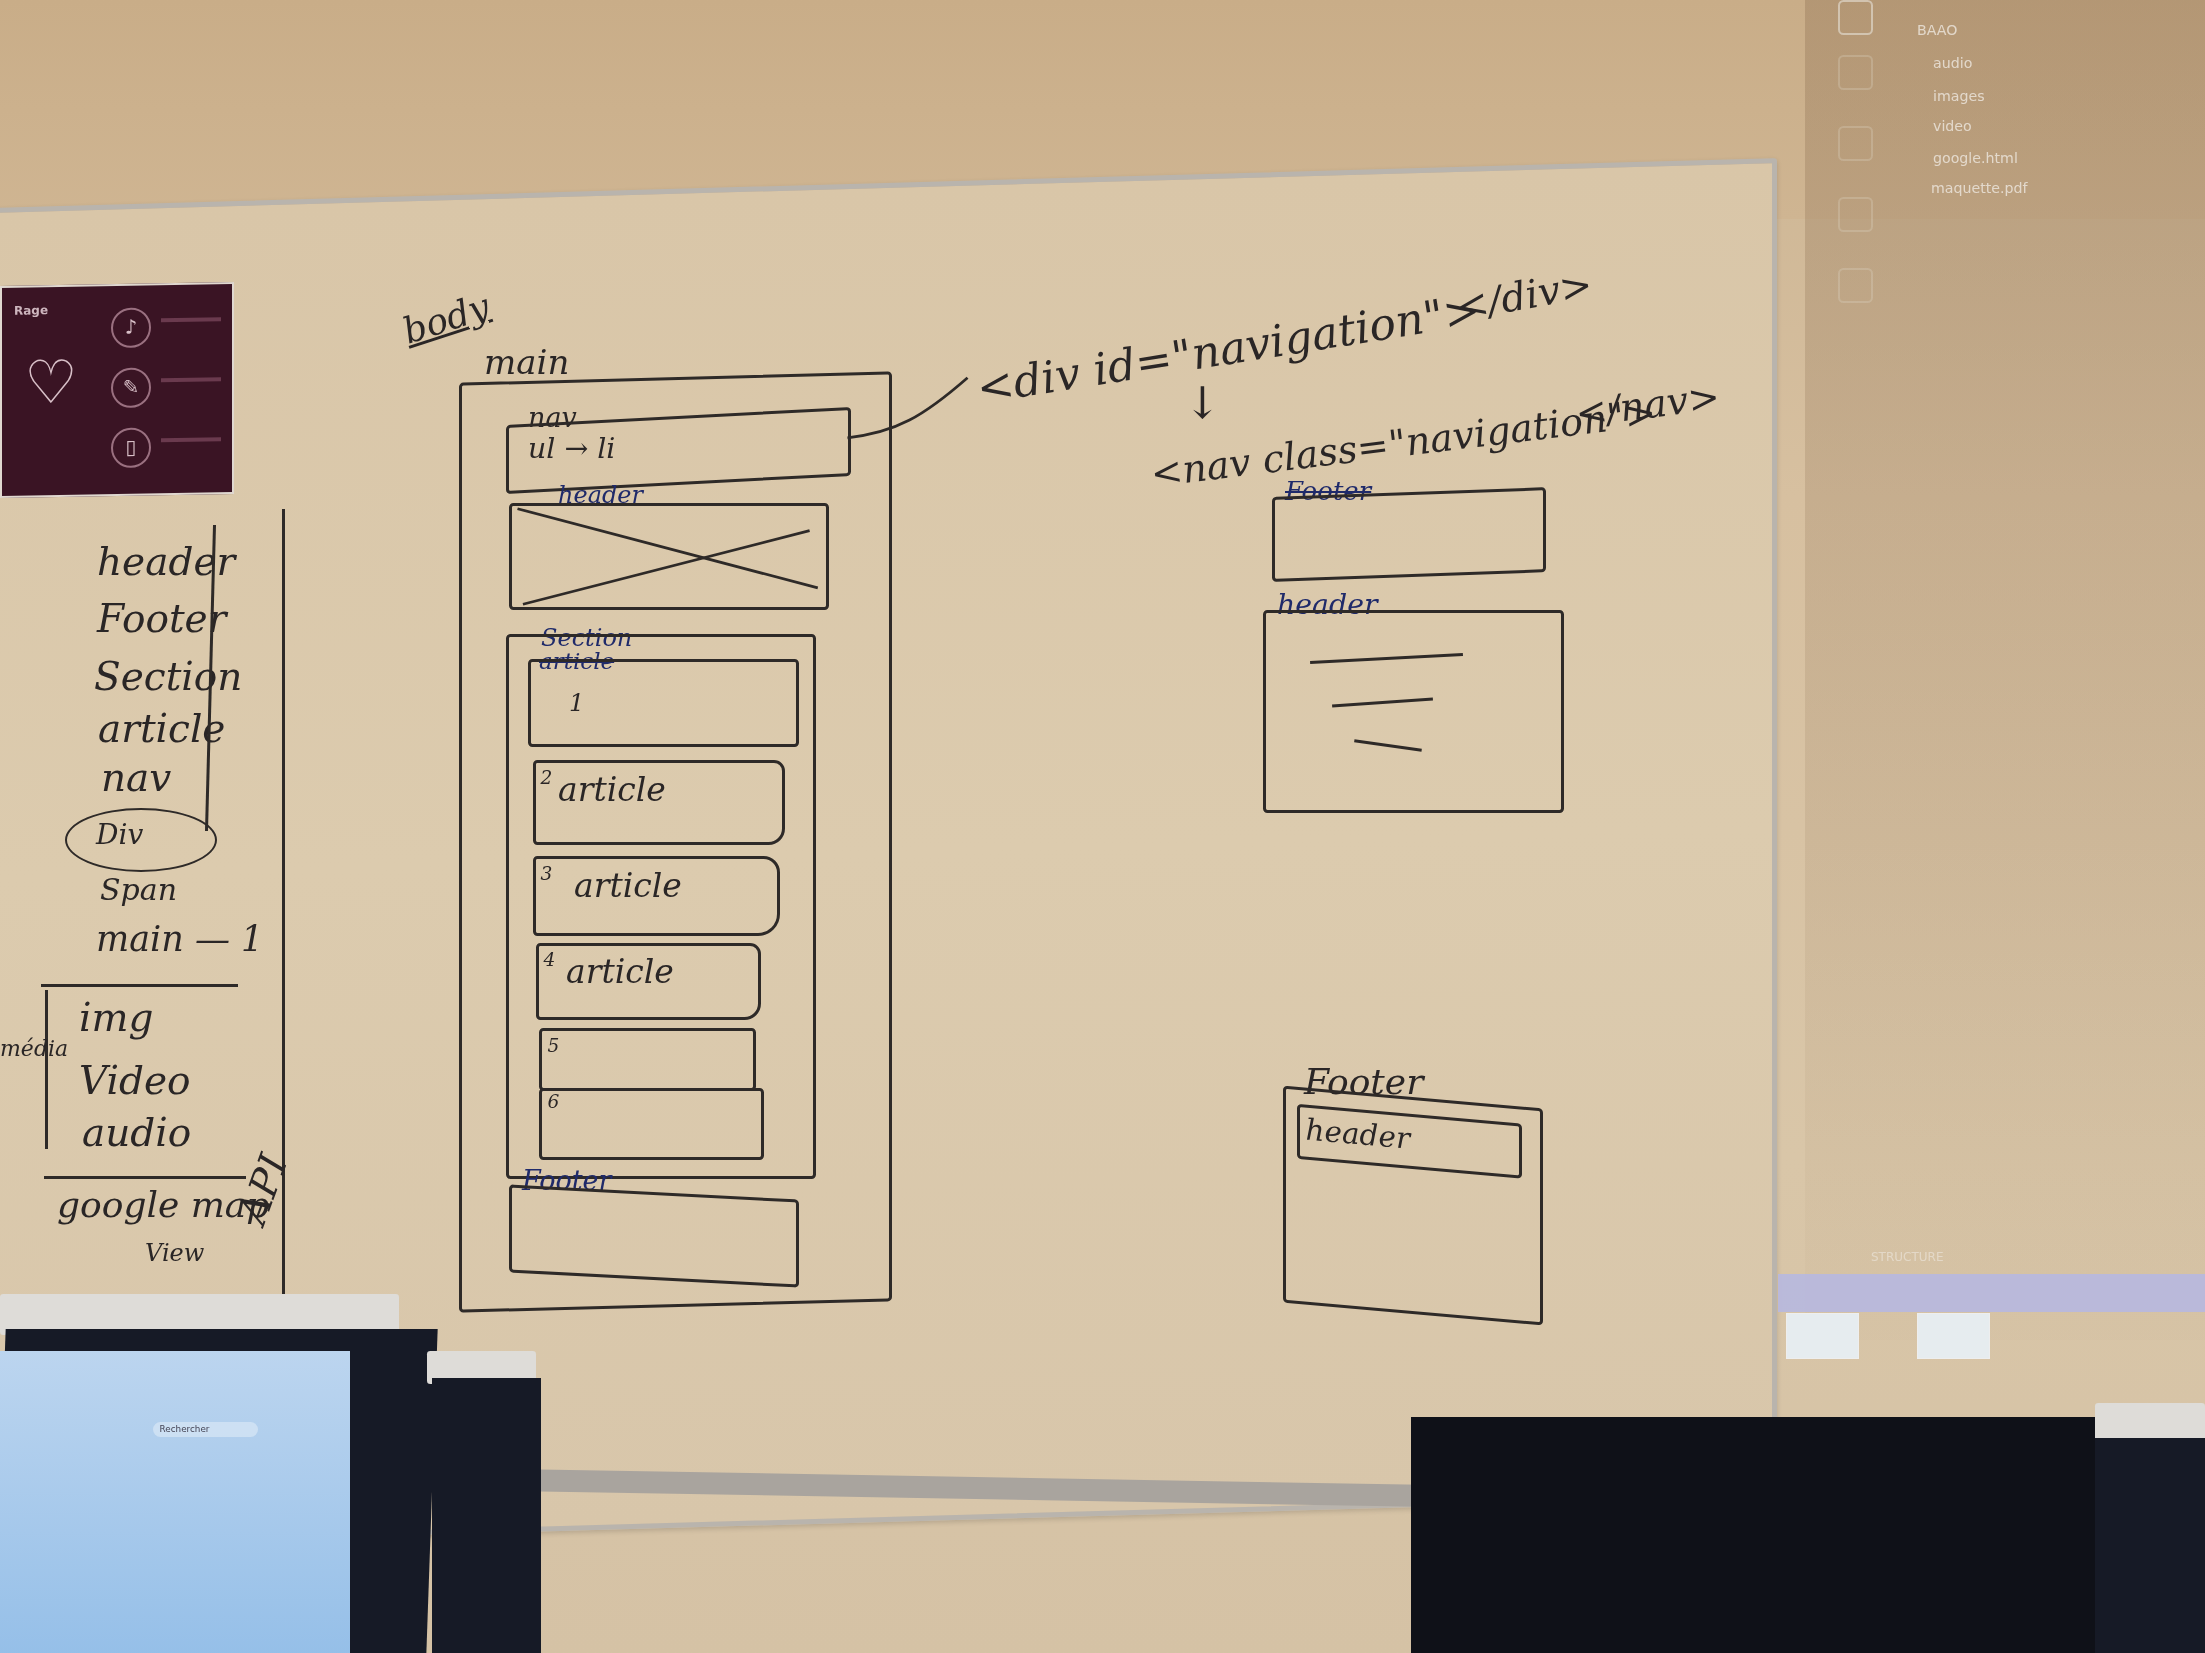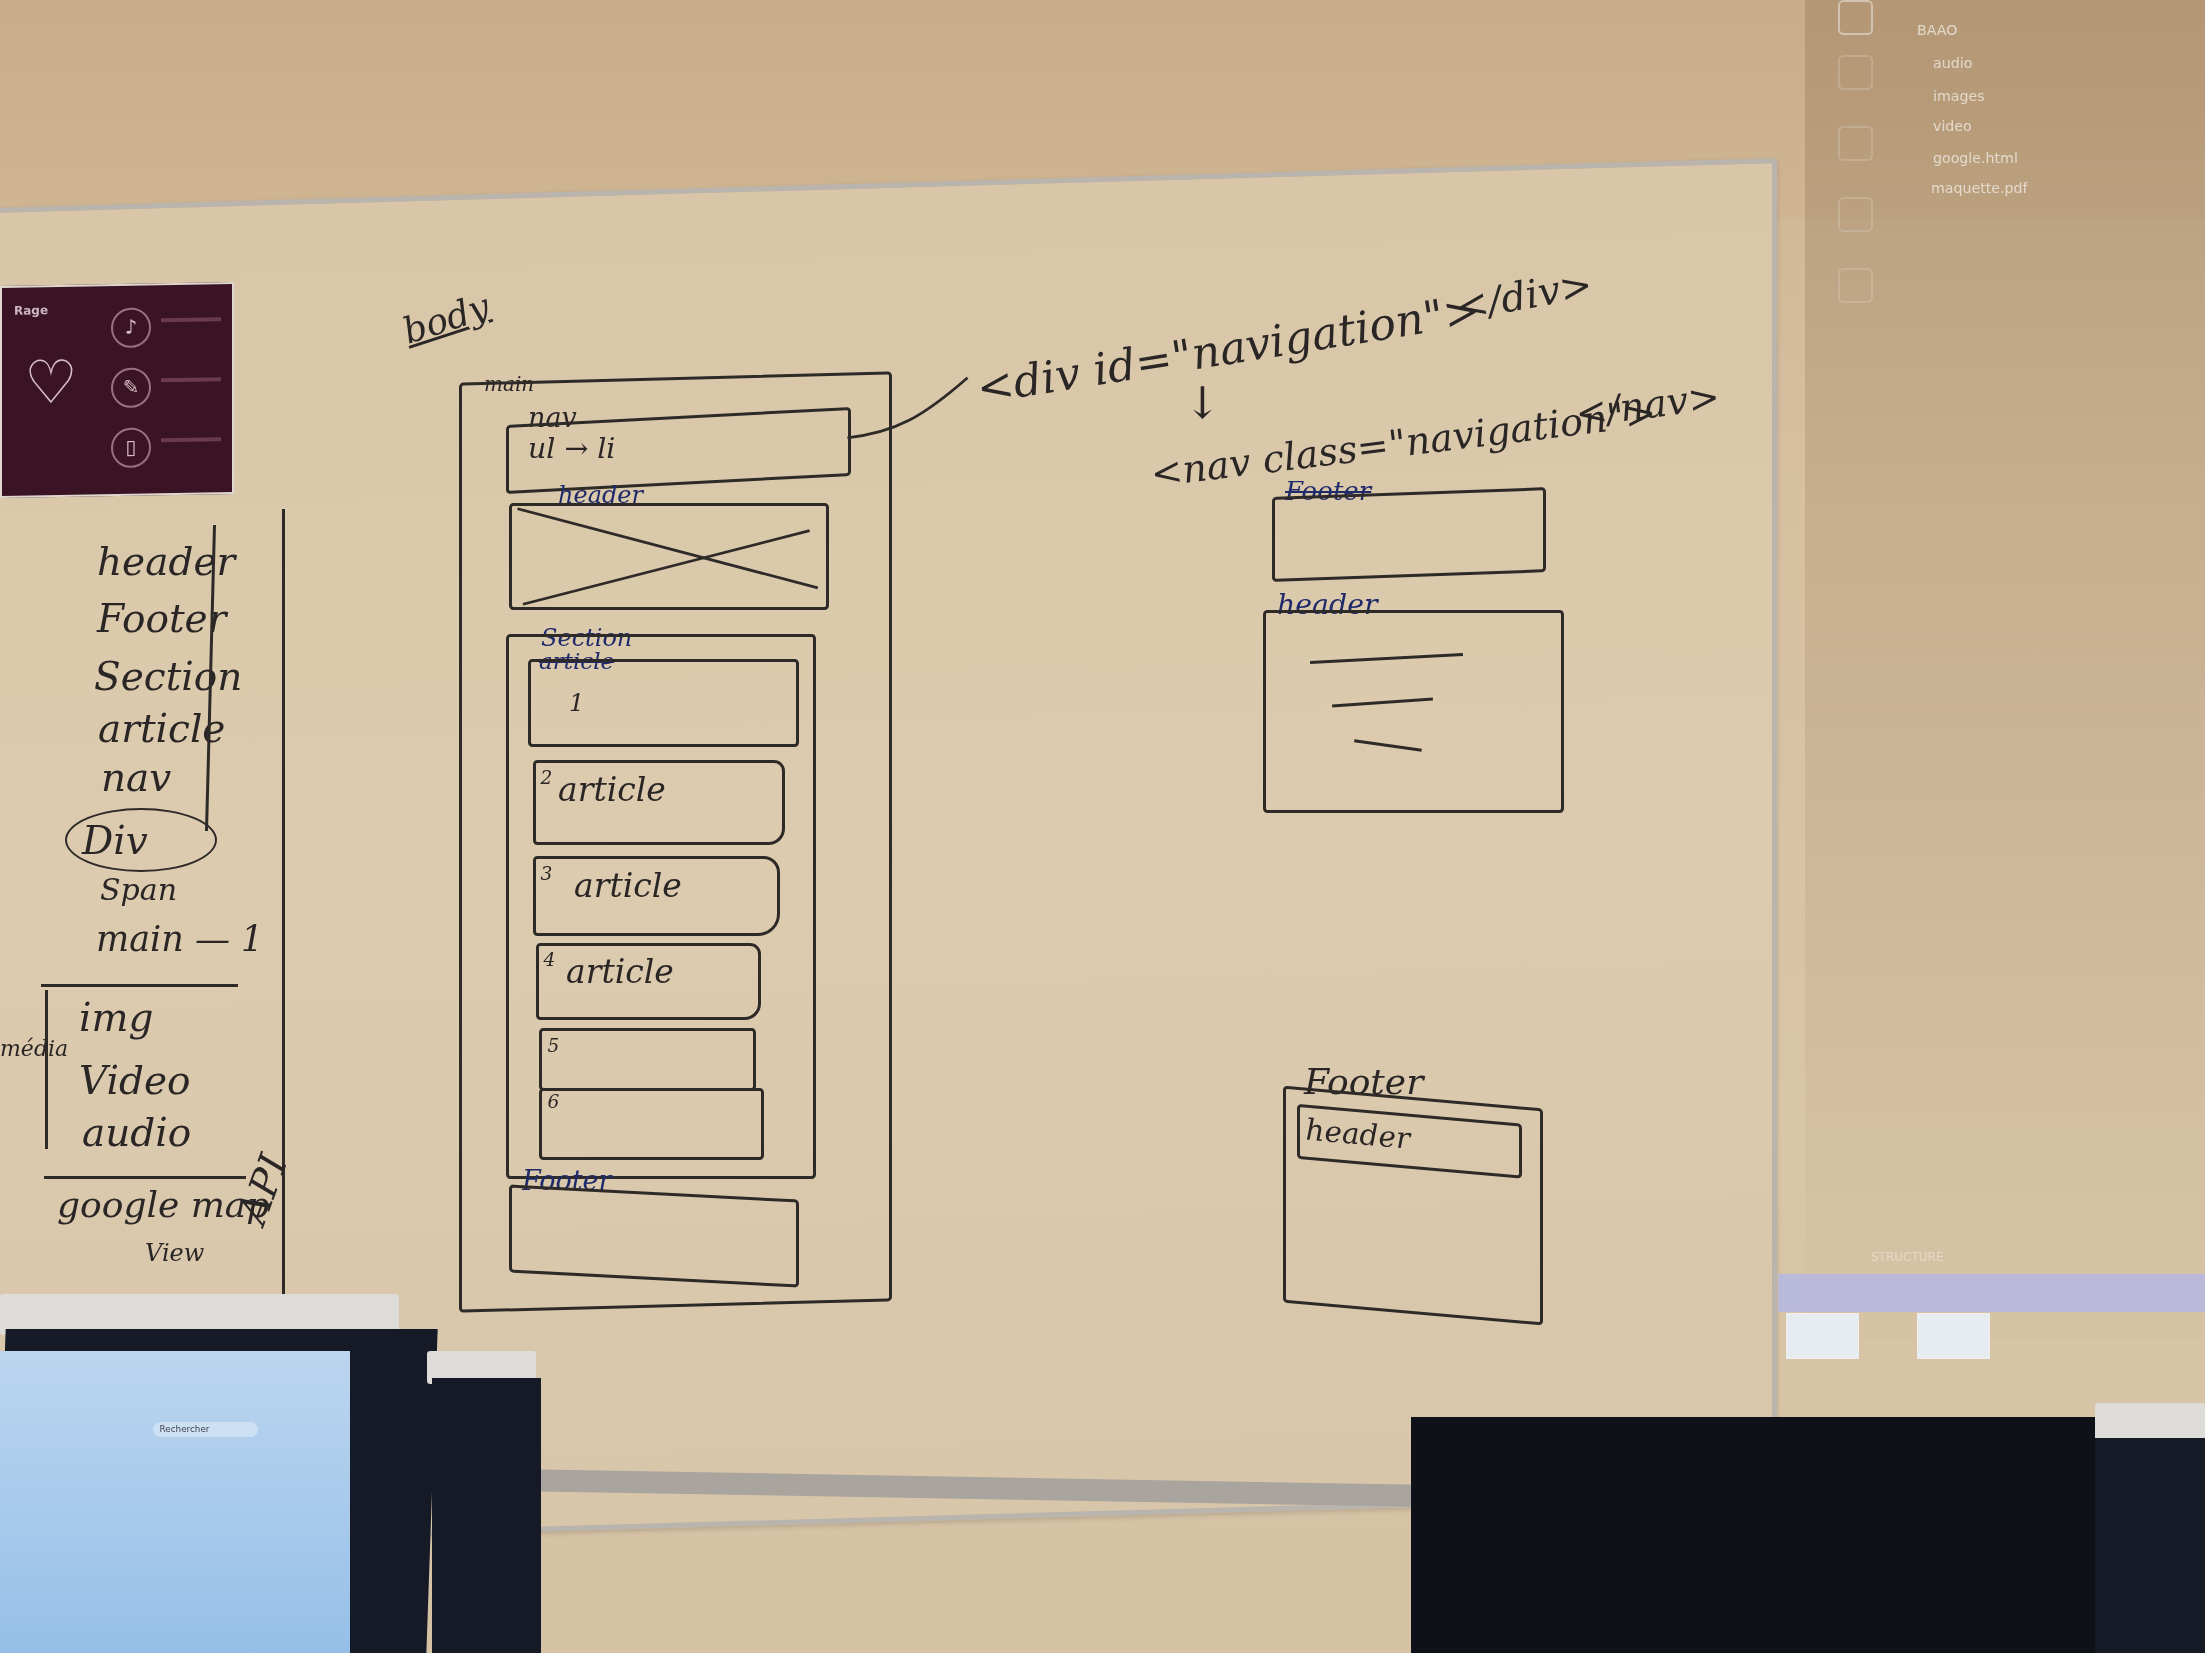--- a/index.html
+++ b/index.html
@@ -50,21 +50,21 @@
   <span class="ln" style="top:93px"></span>
   <span class="ln" style="top:153px"></span>
 </div>
 
 <div>
   <span class="ink" style="left:97px;top:539px;font-size:39px">header</span>
   <span class="ink" style="left:97px;top:596px;font-size:39px">Footer</span>
   <span class="ink" style="left:94px;top:654px;font-size:39px">Section</span>
   <span class="ink" style="left:98px;top:706px;font-size:39px">article</span>
   <span class="ink" style="left:101px;top:755px;font-size:39px">nav</span>
-  <span class="ink" style="left:82px;top:818px;font-size:39px">Div</span>
+  <span class="ink" style="left:96px;top:818px;font-size:28px">Div</span>
   <div style="position:absolute;left:65px;top:808px;width:148px;height:60px;border:2.7px solid #2e2a28;border-radius:50%"></div>
   <span class="ink" style="left:100px;top:872px;font-size:30px">Span</span>
   <span class="ink" style="left:96px;top:919px;font-size:35px">main — 1</span>
   <div style="position:absolute;left:209px;top:525px;width:2.7px;height:306px;background:#2e2a28;transform:rotate(1.5deg)"></div>
   <div style="position:absolute;left:282px;top:509px;width:2.7px;height:793px;background:#2e2a28"></div>
 </div>
 
 <div>
   <div style="position:absolute;left:41px;top:984px;width:197px;height:2.7px;background:#2e2a28"></div>
   <div style="position:absolute;left:45px;top:990px;width:2.7px;height:159px;background:#2e2a28"></div>
@@ -76,21 +76,21 @@
 </div>
 
 <div>
   <span class="ink" style="left:57px;top:1184px;font-size:36px">google map</span>
   <span class="ink" style="left:145px;top:1239px;font-size:24px">View</span>
   <span class="ink" style="left:230px;top:1214px;font-size:39px;transform:rotate(-70deg);transform-origin:left top">API</span>
 </div>
 
 <div>
   <span class="ink" style="left:402px;top:298px;font-size:36px;text-decoration:underline;transform:rotate(-18deg)">body</span>
-  <span class="ink" style="left:484px;top:372px;font-size:20px">main</span>
+  <span class="ink" style="left:484px;top:342px;font-size:34px">main</span>
   <div class="box" style="left:459px;top:377px;width:427px;height:924px;transform:skewY(-1.5deg)"></div>
 
   <span class="ink" style="left:528px;top:402px;font-size:27px">nav</span>
   <div class="box" style="left:506px;top:416px;width:339px;height:63px;transform:skewY(-3deg)"></div>
   <span class="ink" style="left:528px;top:432px;font-size:28.4px">ul → li</span>
 
   <span class="ink blue" style="left:558px;top:481px;font-size:24px">header</span>
   <div class="box" style="left:509px;top:503px;width:314px;height:101px">
     <svg width="314" height="101" style="position:absolute;left:0;top:0" viewBox="0 0 575 185">
       <line x1="10" y1="5" x2="560" y2="150" stroke="#2e2a28" stroke-width="5"></line>

